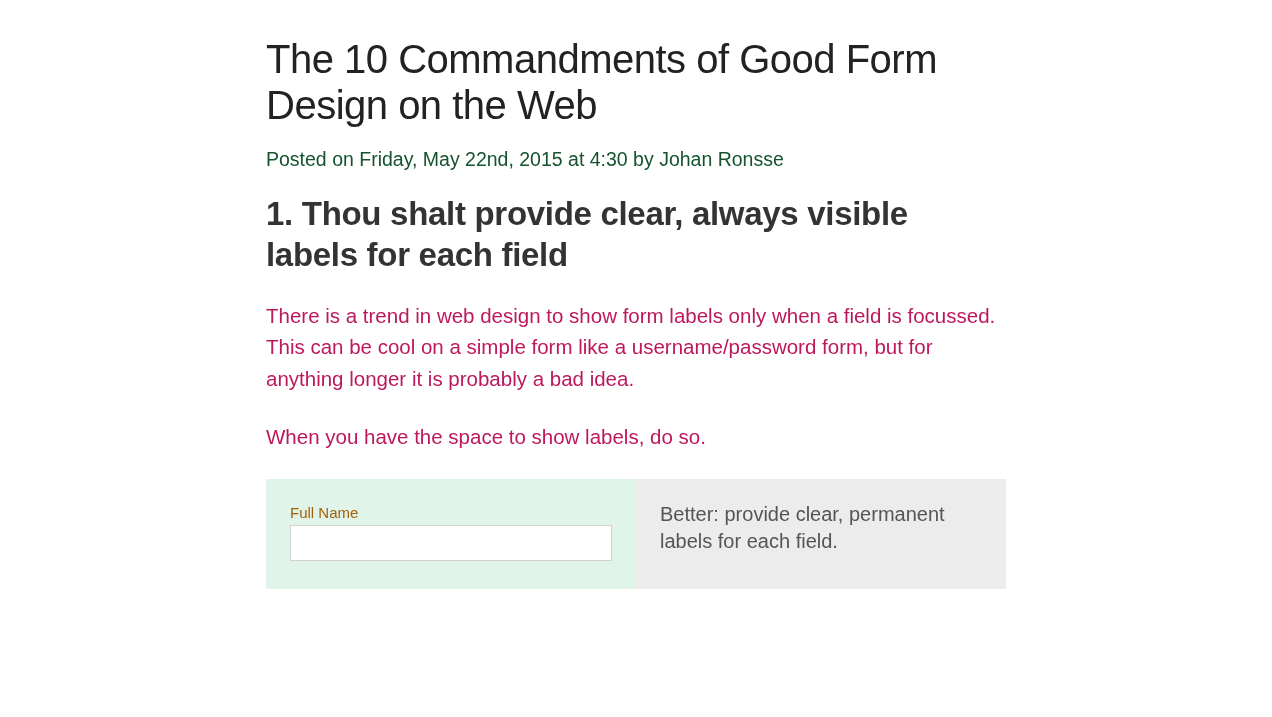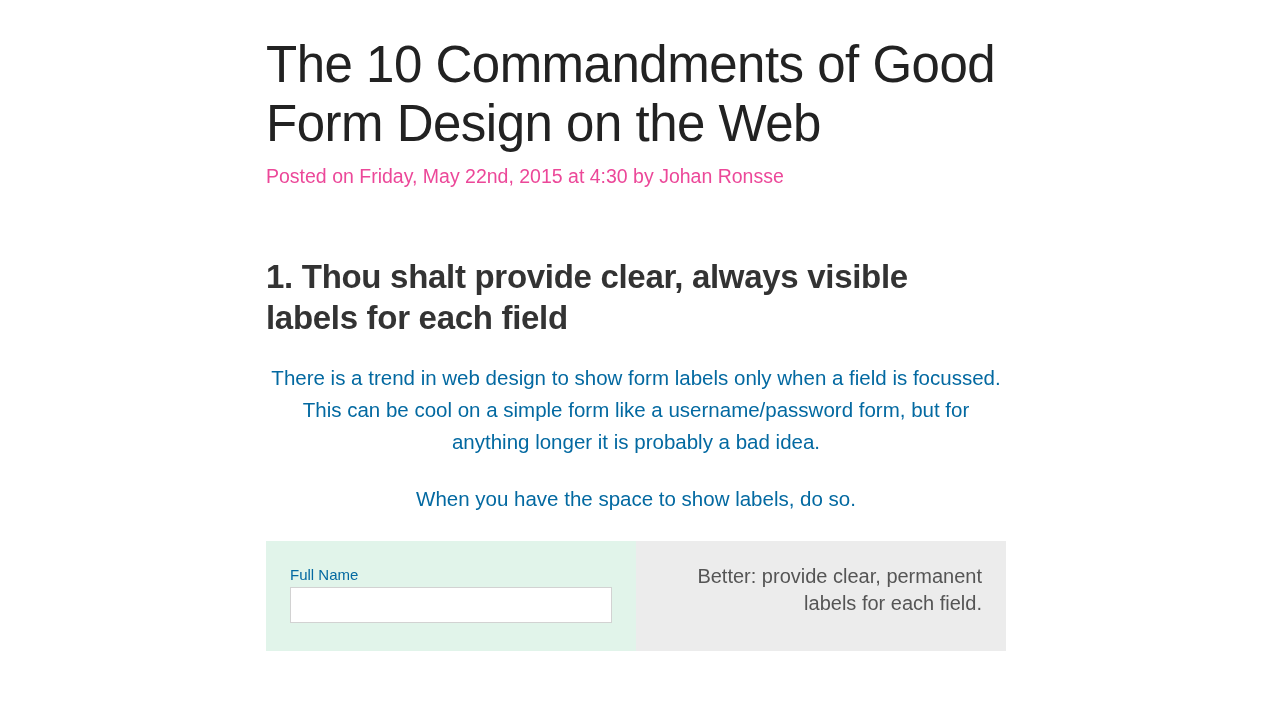--- a/index.html
+++ b/index.html
@@ -9,80 +9,78 @@
     color: #333;
     font-size: 20px;
     line-height: 1.55;
   }
   .container {
     max-width: 740px;
     margin: 0 auto;
     padding: 36px 0 0 0;
   }
   h1.page-title {
-    font-size: 51px;
+    font-size: 40px;
     font-weight: 400;
     line-height: 1.15;
     color: #222;
     letter-spacing: -0.5px;
-    margin-bottom: 8px;
+    margin-bottom: 16px;
   }
   .meta {
-    color: #ec4899;
+    color: #14532d;
     font-size: 19.5px;
-    margin-bottom: 64px;
+    margin-bottom: 19px;
   }
   h2.section-heading {
     font-size: 33px;
     font-weight: 700;
     line-height: 1.25;
     color: #333;
     margin-bottom: 24px;
     letter-spacing: -0.3px;
   }
   p.body-text {
-    color: #0369a1;
+    color: #be185d;
     font-size: 20.5px;
     margin-bottom: 26px;
-    text-align: center;
   }
   .example-row {
     display: flex;
     margin-top: 12px;
   }
   .example-left {
     width: 50%;
     background: #e1f4ea;
     padding: 22px 24px 10px 24px;
   }
   .example-right {
     width: 50%;
     background: #ececec;
     padding: 22px 24px;
   }
   .field-label {
     display: block;
     font-size: 15px;
-    color: #0369a1;
+    color: #a16207;
     margin-bottom: 1px;
   }
   .text-input {
     width: 100%;
     height: 36px;
     border: 1px solid #d2d2d2;
     background: #fff;
     margin-bottom: 18px;
     padding: 0 8px;
     font-size: 15px;
   }
   .caption {
     color: #555;
     font-size: 20px;
     line-height: 1.35;
-    text-align: right;
   }
 </style>
 </head>
 <body>
 
 <div class="container">
 
   <h1 class="page-title">The 10 Commandments of Good Form Design on the Web</h1>
   <div class="meta">Posted on Friday, May 22nd, 2015 at 4:30 by Johan Ronsse</div>
 

